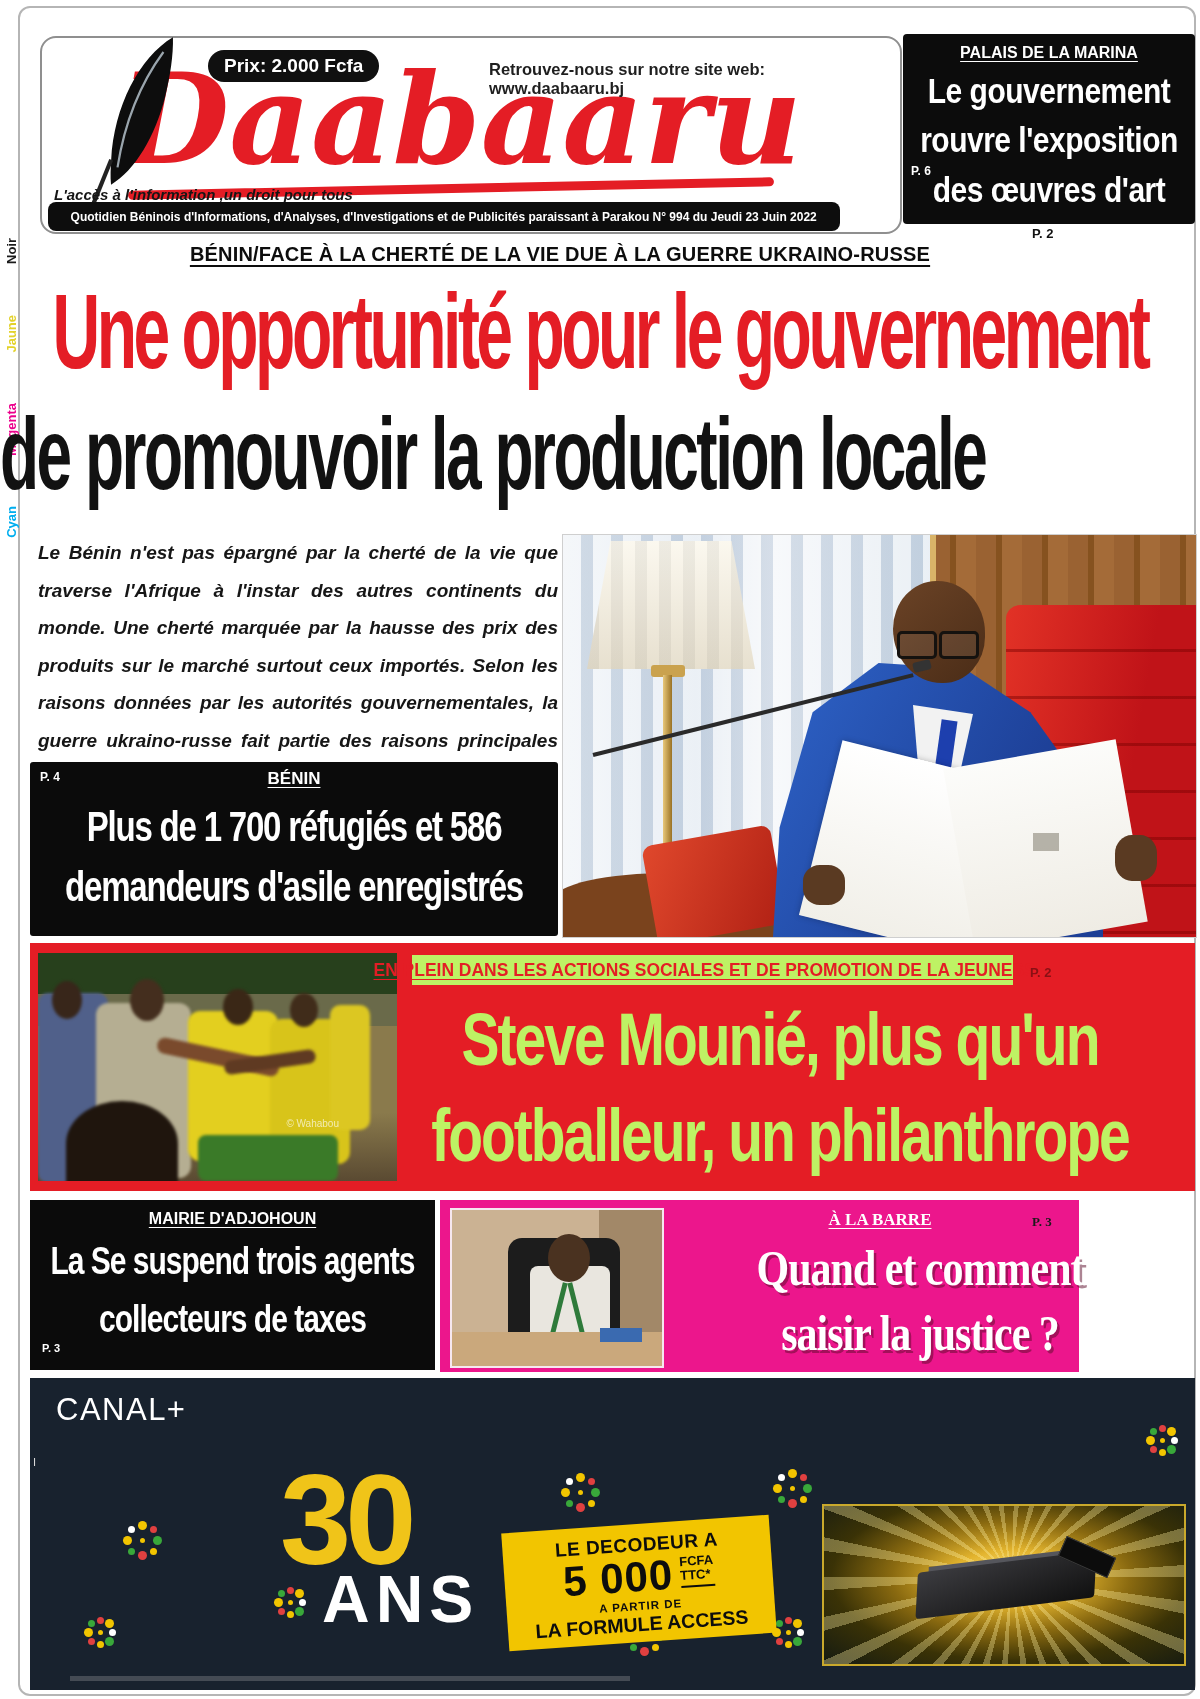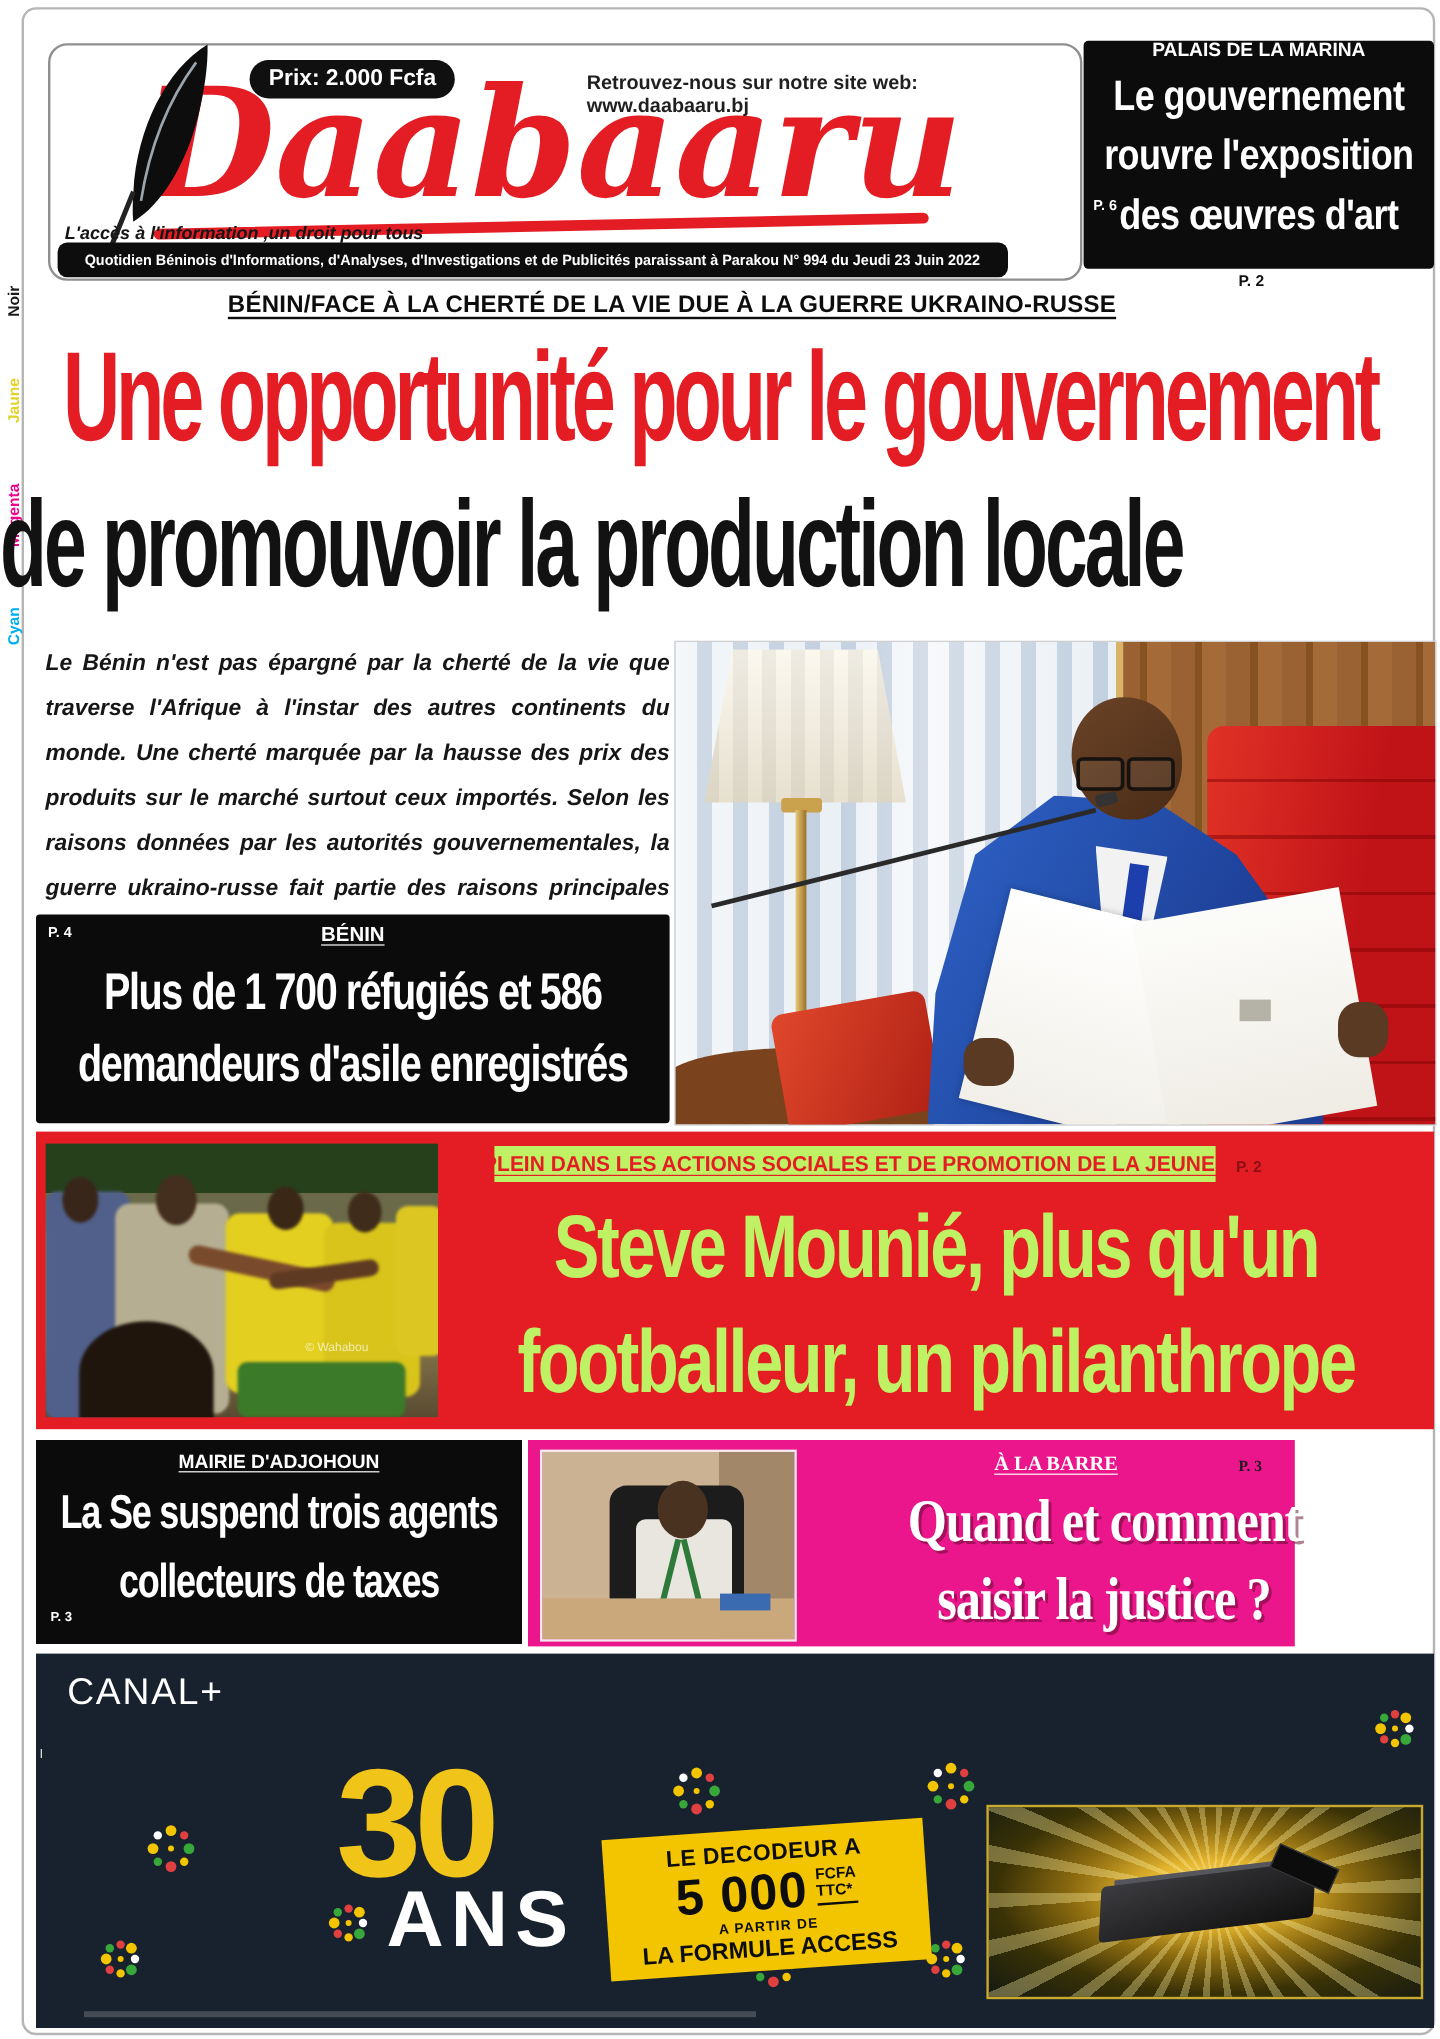--- a/index.html
+++ b/index.html
@@ -21,21 +21,21 @@
   .price-pill{position:absolute;left:166px;top:12px;background:#101010;color:#fff;border-radius:20px;
               padding:5px 16px;font-size:19px;font-weight:bold;}
   .website{position:absolute;left:447px;top:22px;font-size:16.5px;font-weight:bold;color:#1f1f1f;}
   .tagline{position:absolute;left:12px;top:148px;font-family:Liberation Sans, sans-serif;font-style:italic;
            font-weight:bold;font-size:15px;color:#151515;}
   .pubbar{position:absolute;left:6px;top:164px;width:792px;height:29px;background:#0d0d0d;border-radius:8px;
           display:flex;align-items:center;justify-content:center;}
   .pubbar span{color:#fff;font-size:12.5px;font-weight:bold;white-space:nowrap;transform:scaleX(.96);}
   
   .trbox{left:903px;top:34px;width:292px;height:190px;background:#0c0c0c;border-radius:4px;color:#fff;text-align:center;}
-  .tr-kicker{font-size:16px;font-weight:bold;text-underline-offset:3px;}
+  .tr-kicker{margin-top:10px;font-size:16px;font-weight:bold;text-decoration:underline;text-underline-offset:3px;}
   .tr-lines{margin-top:4px;transform:scaleY(1.18);transform-origin:top;}
   .tr-line{font-size:30px;font-weight:bold;line-height:42px;letter-spacing:-.5px;}
   .tr-p6{position:absolute;left:8px;bottom:46px;font-size:12px;font-weight:bold;color:#fff;}
   .p2-out{left:1032px;top:226px;font-size:13px;font-weight:bold;color:#111;}
   
   .lead-kicker{left:60px;top:243px;width:1000px;text-align:center;font-size:20px;font-weight:bold;color:#0d0d0d;
                text-decoration:underline;text-underline-offset:4px;letter-spacing:.2px;}
   .hl1{left:0;top:268px;width:1200px;height:124px;line-height:124px;text-align:center;white-space:nowrap;}
   .hl1 span{display:inline-block;vertical-align:middle;font-size:66px;font-weight:bold;color:#e41d25;
             letter-spacing:-3.5px;transform:scaleY(1.6);}
@@ -81,21 +81,21 @@
   .handR{left:552px;top:300px;width:42px;height:46px;background:#5a3a22;border-radius:40%;}
   .handL{left:240px;top:330px;width:42px;height:40px;background:#5a3a22;border-radius:40%;}
   
   .refbox{left:30px;top:762px;width:528px;height:174px;background:#0b0b0b;border-radius:3px;color:#fff;text-align:center;}
   .ref-p4{position:absolute;left:10px;top:8px;font-size:12px;font-weight:bold;}
   .ref-kicker{margin-top:7px;font-size:17px;font-weight:bold;text-decoration:underline;text-underline-offset:3px;}
   .ref-lines{margin-top:8px;transform:scaleY(1.3);transform-origin:top;}
   .ref-line{font-size:33px;font-weight:bold;line-height:46px;letter-spacing:-1.2px;}
   
   .mblock{left:30px;top:943px;width:1165px;height:248px;background:#e41d25;}
-  .mphoto{left:8px;top:10px;width:327px;height:228px;overflow:hidden;background:linear-gradient(180deg,#27401c 0 18%,#6a6a4a 18% 32%,#8a7a4c 32% 70%,#5a4a32);}
+  .mphoto{left:8px;top:10px;width:327px;height:228px;overflow:hidden;background:linear-gradient(180deg,#27401c 0 18%,#6a6a4a 18% 32%,#8a7a4c 32% 70%,#5a4a32);padding-left:32px;}
   .blob{position:absolute;filter:blur(1.5px);}
   .mcredit{position:absolute;right:58px;bottom:52px;color:#fff;opacity:.65;font-size:10px;}
   .mstrip{left:382px;top:12px;width:601px;height:30px;background:#bef264;display:flex;align-items:center;justify-content:center;}
   .mkicker{color:#e41d25;font-size:18px;font-weight:bold;text-decoration:underline;text-underline-offset:3px;
            white-space:nowrap;transform:scaleX(.97);}
   .mp2{position:absolute;left:1000px;top:22px;color:#8a1014;font-size:13px;font-weight:bold;}
   .mtitle{left:340px;top:48px;width:820px;text-align:center;color:#bef264;}
   .mcond{transform:scaleY(1.3);transform-origin:top;}
   .mline{font-size:57px;font-weight:bold;line-height:74px;letter-spacing:-2px;white-space:nowrap;}
   

